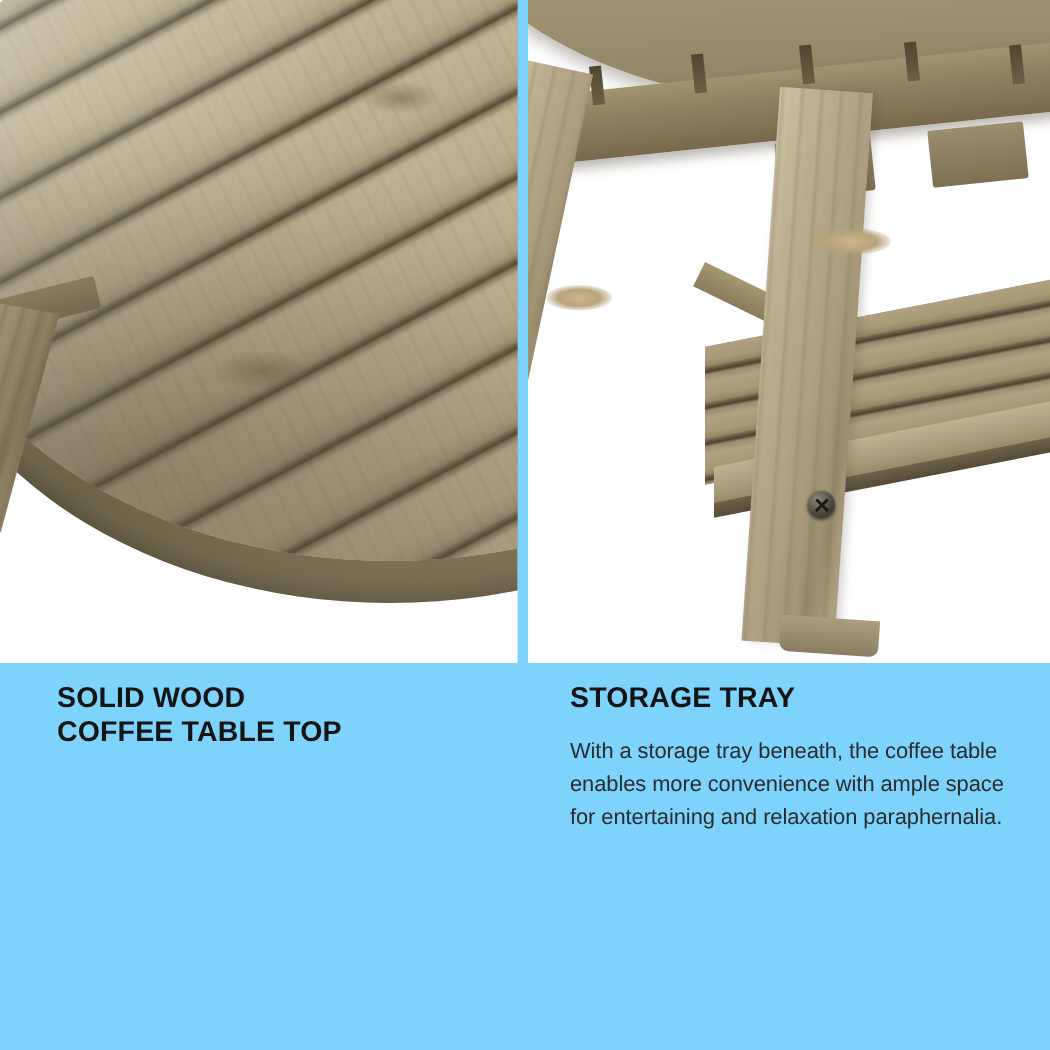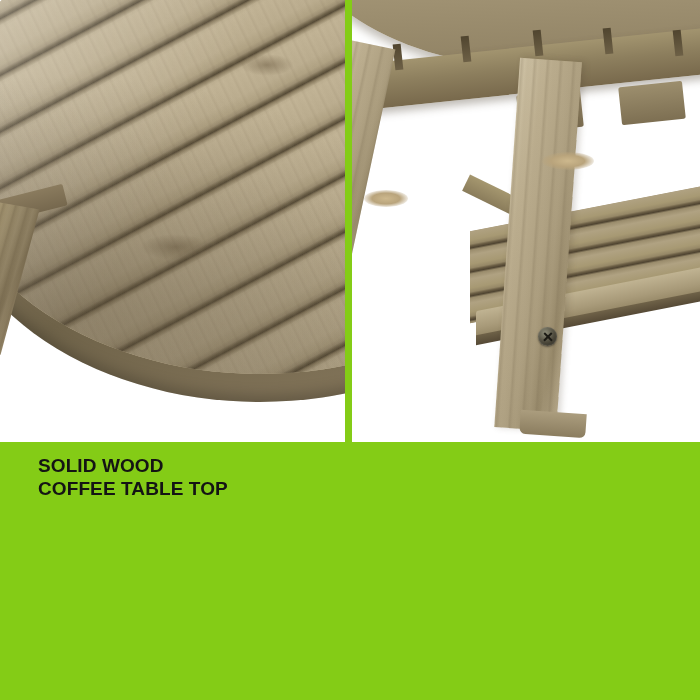--- a/index.html
+++ b/index.html
@@ -11,21 +11,21 @@
     width: 700px;
     height: 700px;
     font-family: "Liberation Sans", sans-serif;
     overflow: hidden;
   }
 
   .sheet {
     position: relative;
     width: 700px;
     height: 700px;
-    background: #84cc16;
+    background: #7dd3fc;
   }
 
   
   .panels {
     position: absolute;
     left: 0;
     top: 0;
     width: 700px;
     height: 442px;
   }
@@ -391,15 +391,19 @@
     </div>
   </div>
 
   <div class="copy">
 
     <div class="col col-left">
       <h2 class="headline">SOLID WOOD
 COFFEE TABLE TOP</h2>
     </div>
 
+    <div class="col col-right">
+      <h2 class="headline">STORAGE TRAY</h2>
+      <p class="bodytext">With a storage tray beneath, the coffee table enables more convenience with ample space for entertaining and relaxation paraphernalia.</p>
+    </div>
   </div>
 
 </div>
 
 </body></html>

